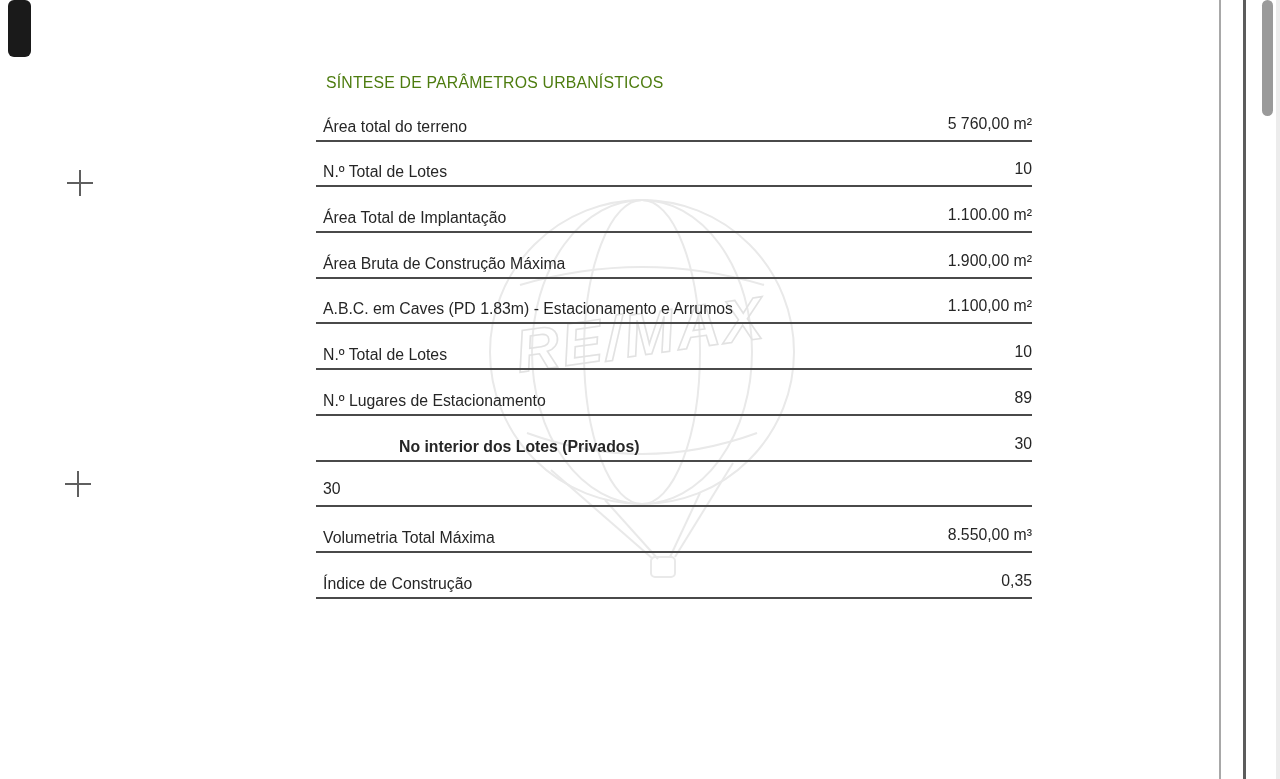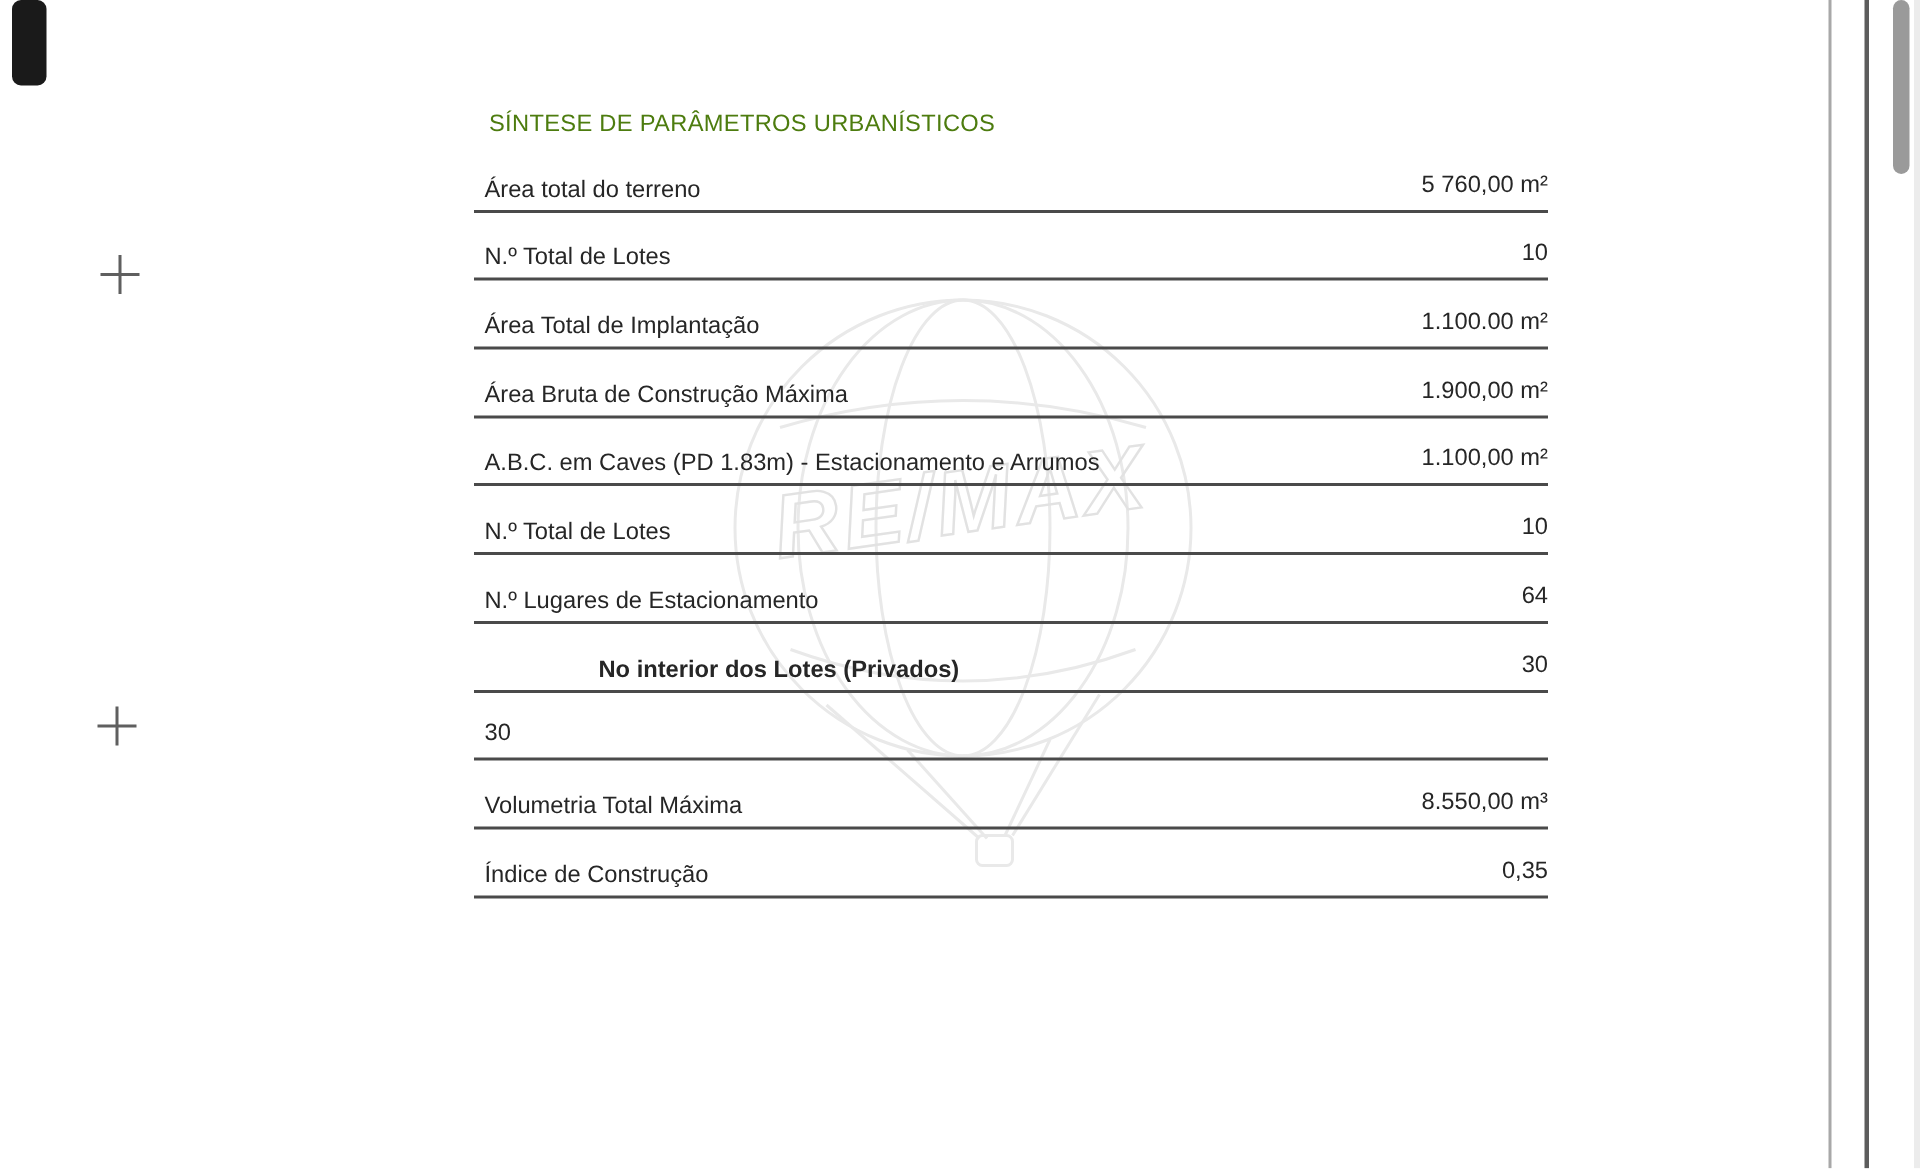--- a/index.html
+++ b/index.html
@@ -92,21 +92,21 @@
     <div class="row">
       <span class="lbl">A.B.C. em Caves (PD 1.83m) - Estacionamento e Arrumos</span>
       <span class="val">1.100,00 m²</span>
     </div>
     <div class="row">
       <span class="lbl">N.º Total de Lotes</span>
       <span class="val">10</span>
     </div>
     <div class="row">
       <span class="lbl">N.º Lugares de Estacionamento</span>
-      <span class="val">64</span>
+      <span class="val">89</span>
     </div>
     <div class="row indent">
       <span class="lbl">No interior dos Lotes (Privados)</span>
       <span class="val">30</span>
     </div>
     <div class="row">
       <span class="val">30</span>
     </div>
     <div class="row">
       <span class="lbl">Volumetria Total Máxima</span>

